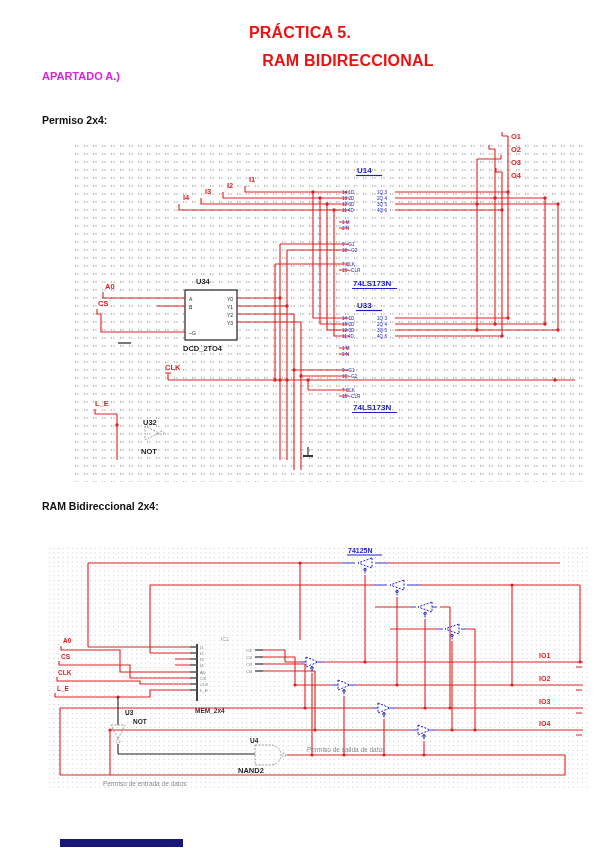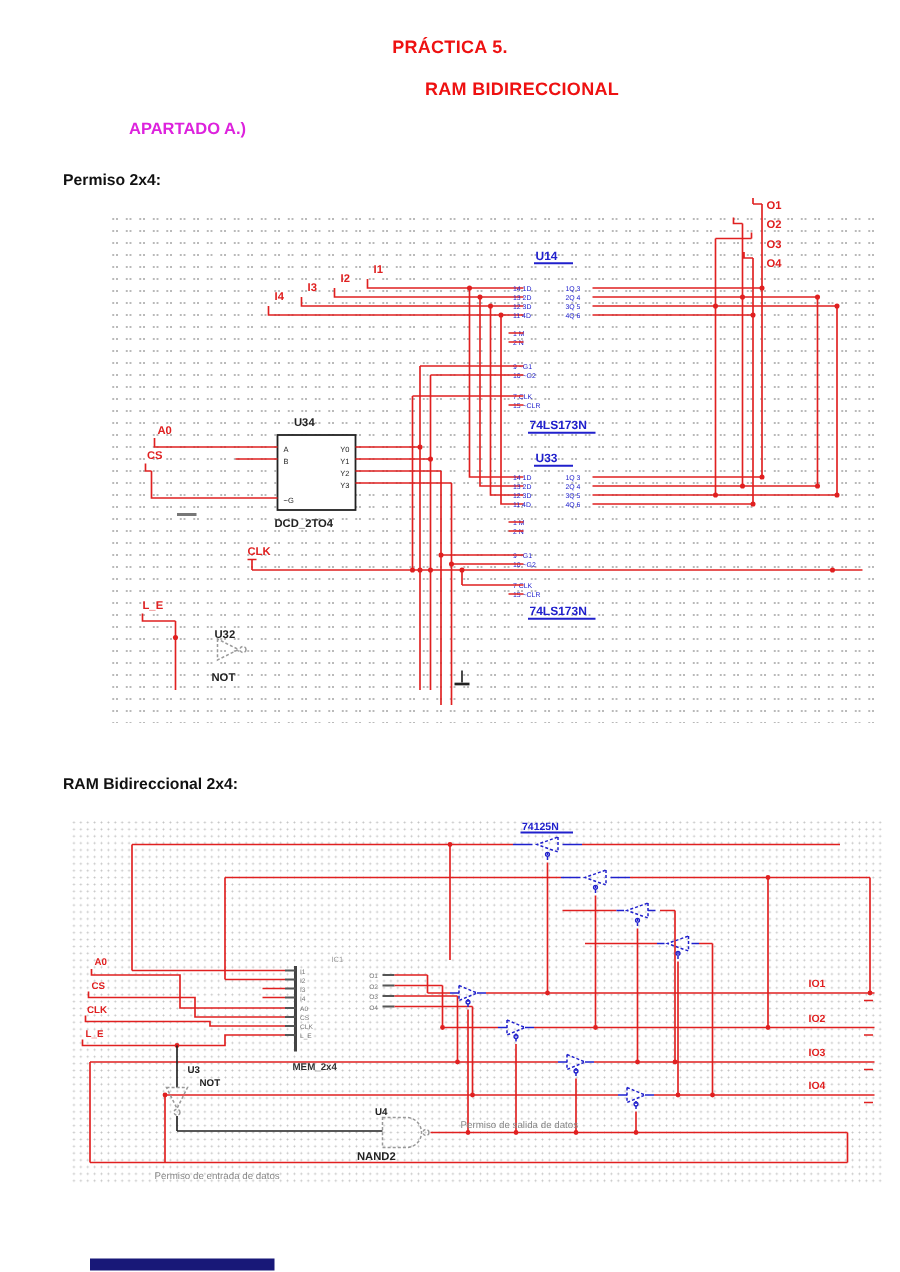--- a/index.html
+++ b/index.html
@@ -1,19 +1,19 @@
 <!DOCTYPE html>
 <html><head>
 <meta charset="utf-8">
 <style>
   html,body{margin:0;padding:0;background:#ffffff;}
   body{width:600px;height:848px;position:relative;overflow:hidden;
        font-family:"Liberation Sans",sans-serif;}
   .abs{position:absolute;}
-  .title{width:600px;text-align:center;font-weight:bold;font-size:12px;color:#ee1111;letter-spacing:.2px;}
+  .title{width:600px;text-align:center;font-weight:bold;font-size:16px;color:#ee1111;letter-spacing:.2px;}
   .section-head{font-weight:bold;font-size:11px;color:#dd22dd;}
   .sub-head{font-weight:bold;font-size:10.5px;color:#111;}
   .sch{position:absolute;}
   .grid1,.grid2{position:absolute;}
   .grid1{background-image:
       radial-gradient(circle,#b9b9b9 .7px,transparent .9px),
       radial-gradient(circle,#b9b9b9 .7px,transparent .9px);
       background-size:9px 8px,9px 8px;background-position:0 0,2.5px 0;}
   .grid2{background-image:radial-gradient(circle,#c2c2c2 .55px,transparent .75px);
       background-size:4.6px 4.6px;}
@@ -36,21 +36,21 @@
   .t-mem{fill:#777777;font-size:4.4px;}
   .t-memref{fill:#999999;font-size:5px;}
   .t-memname{fill:#333333;font-size:6.5px;font-weight:bold;}
   .footer-bar{background:#181878;}
 </style>
 </head>
 <body>
 
 <div class="abs title" style="top:24px;left:0;">PRÁCTICA 5.</div>
 <div class="abs title" style="top:52px;left:0;padding-left:48px;">RAM BIDIRECCIONAL</div>
-<div class="abs section-head" style="top:80px;left:42px;margin-left:44px;">APARTADO A.)</div>
+<div class="abs section-head" style="top:70px;left:42px;">APARTADO A.)</div>
 <div class="abs sub-head" style="top:114px;left:42px;">Permiso 2x4:</div>
 
 <div class="sch" style="left:65px;top:118px;width:523px;height:366px;">
   <div class="grid1" style="left:6px;top:24px;right:2px;bottom:2px;"></div>
   <svg width="523" height="366" viewBox="0 0 523 366">
 
     <g>
       <path class="wr" d="M180,68 V74 H284 M158,74 V80 H284 M136,80 V86 H284 M114,86 V92 H284"></path>
       <text class="t-red" x="184" y="64">I1</text>
       <text class="t-red" x="162" y="70">I2</text>
@@ -196,21 +196,21 @@
       <text class="t-kref" x="76" y="336">NOT</text>
     </g>
 
     <g>
       <path class="wk" d="M243,329 V337"></path>
       <path class="wk" d="M238,338 H248" style="stroke-width:1.8;"></path>
     </g>
   </svg>
 </div>
 
-<div class="abs sub-head" style="top:517px;left:42px;">RAM Bidireccional 2x4:</div>
+<div class="abs sub-head" style="top:500px;left:42px;">RAM Bidireccional 2x4:</div>
 
 <div class="sch" style="left:45px;top:542px;width:547px;height:253px;">
   <div class="grid2" style="left:2px;top:4px;right:2px;bottom:6px;"></div>
   <svg width="547" height="253" viewBox="0 0 547 253">
 
     <g>
       <path class="wr" d="M43,21 H297 M343,21 H515 M105,43 H329 M375,43 H535 M330,65 H366 M395,65 H405 M345,87 H393 M421,87 H430"></path>
       <path class="wbt" d="M297,21 H310 M330,21 H343 M329,43 H342 M362,43 H375 M366,65 H371 M387,65 H392 M393,87 H398 M416,87 H421"></path>
       <path class="wr" d="M43,21 V105 M105,43 V111 M255,21 V98 M535,43 V120 M467,43 V143 M405,65 V166 M430,87 V188"></path>
       <circle class="dot" cx="255" cy="21" r="1.6"></circle>

